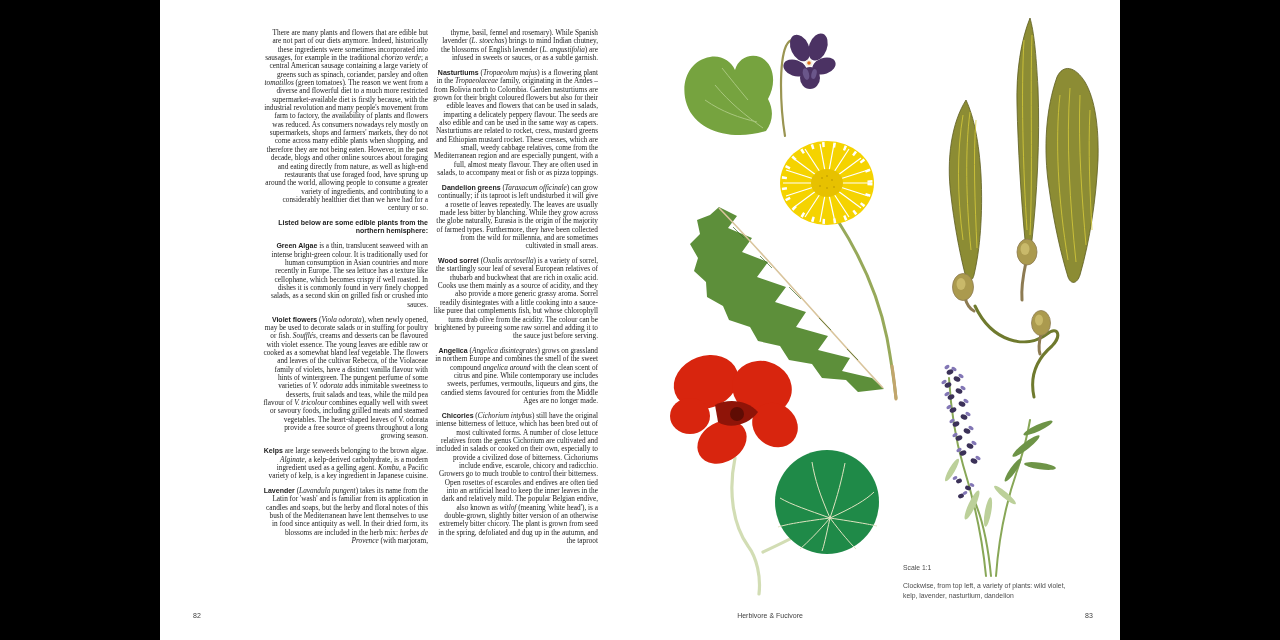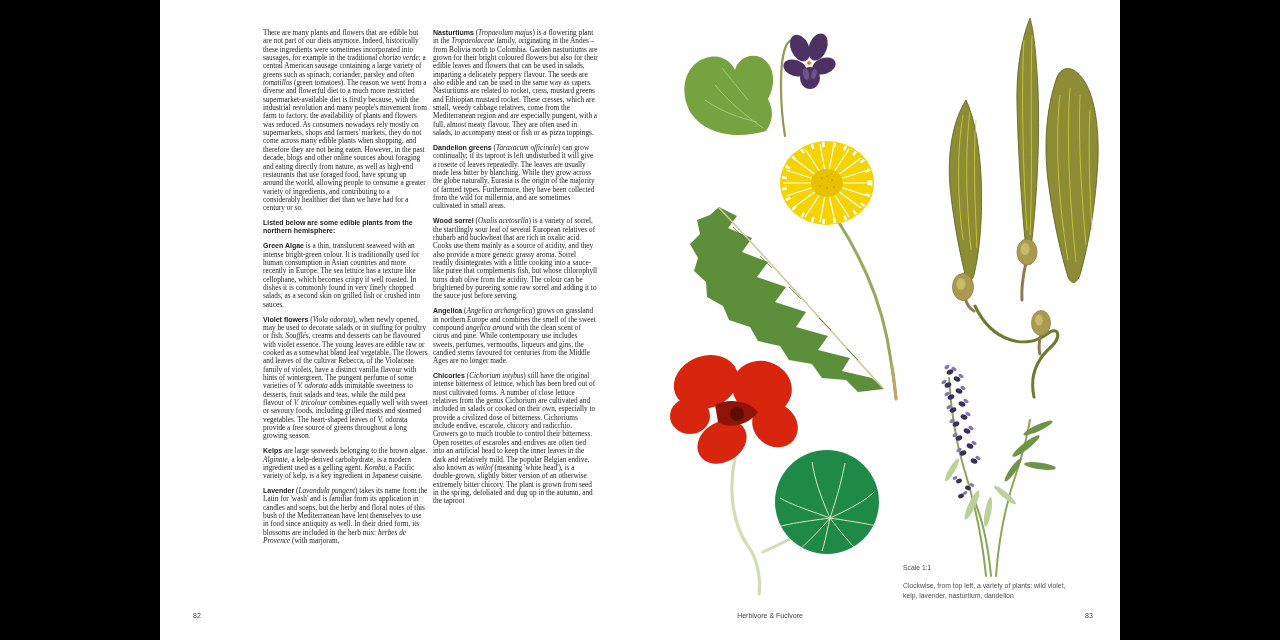--- a/index.html
+++ b/index.html
@@ -2,21 +2,21 @@
 <html><head>
 <meta charset="utf-8">
 <title>Herbivore &amp; Fucivore — Edible Plants Spread</title>
 <style>
   html,body{margin:0;padding:0;}
   body{width:1280px;height:640px;background:#000;position:relative;overflow:hidden;
        font-family:"Liberation Sans",sans-serif;}
   .spread{position:absolute;left:160px;top:0;width:960px;height:640px;background:#ffffff;}
   .col{position:absolute;top:29px;width:165px;
        font-family:"Liberation Serif",serif;font-size:7.3px;line-height:8.35px;
-       color:#1c1c1c;text-align:left;}
+       color:#1c1c1c;text-align:right;}
   .col p{margin:0 0 6.5px 0;}
   .col .heading,.col .lead{font-family:"Liberation Sans",sans-serif;font-weight:bold;font-size:7px;}
   #col1{left:103px;}
   #col2{left:273px;}
   .pagenum{position:absolute;top:612px;font-size:7px;color:#3f3f3f;}
   #pagenum-left{left:33px;}
   #pagenum-right{left:925px;}
   .running-title{position:absolute;top:612px;left:545px;width:130px;text-align:center;
        font-size:7px;color:#3f3f3f;}
   .scale-note{position:absolute;left:743px;top:564px;font-size:6.8px;color:#4d4d4d;}
@@ -31,24 +31,25 @@
 
   <div id="col1" class="col">
       <p>There are many plants and flowers that are edible but are not part of our diets anymore. Indeed, historically these ingredients were sometimes incorporated into sausages, for example in the traditional <i>chorizo verde</i>; a central American sausage containing a large variety of greens such as spinach, coriander, parsley and often <i>tomatillos</i> (green tomatoes). The reason we went from a diverse and flowerful diet to a much more restricted supermarket-available diet is firstly because, with the industrial revolution and many people's movement from farm to factory, the availability of plants and flowers was reduced. As consumers nowadays rely mostly on supermarkets, shops and farmers' markets, they do not come across many edible plants when shopping, and therefore they are not being eaten. However, in the past decade, blogs and other online sources about foraging and eating directly from nature, as well as high-end restaurants that use foraged food, have sprung up around the world, allowing people to consume a greater variety of ingredients, and contributing to a considerably healthier diet than we have had for a century or so.</p>
       <p class="heading">Listed below are some edible plants from the northern hemisphere:</p>
       <p><b class="lead">Green Algae</b> is a thin, translucent seaweed with an intense bright-green colour. It is traditionally used for human consumption in Asian countries and more recently in Europe. The sea lettuce has a texture like cellophane, which becomes crispy if well roasted. In dishes it is commonly found in very finely chopped salads, as a second skin on grilled fish or crushed into sauces.</p>
       <p><b class="lead">Violet flowers</b> (<i>Viola odorata</i>), when newly opened, may be used to decorate salads or in stuffing for poultry or fish. <i>Soufflés</i>, creams and desserts can be flavoured with violet essence. The young leaves are edible raw or cooked as a somewhat bland leaf vegetable. The flowers and leaves of the cultivar Rebecca, of the Violaceae family of violets, have a distinct vanilla flavour with hints of wintergreen. The pungent perfume of some varieties of <i>V. odorata</i> adds inimitable sweetness to desserts, fruit salads and teas, while the mild pea flavour of <i>V. tricolour</i> combines equally well with sweet or savoury foods, including grilled meats and steamed vegetables. The heart-shaped leaves of V. odorata provide a free source of greens throughout a long growing season.</p>
       <p><b class="lead">Kelps</b> are large seaweeds belonging to the brown algae. <i>Alginate</i>, a kelp-derived carbohydrate, is a modern ingredient used as a gelling agent. <i>Kombu</i>, a Pacific variety of kelp, is a key ingredient in Japanese cuisine.</p>
       <p><b class="lead">Lavender</b> (<i>Lavandula pungent</i>) takes its name from the Latin for 'wash' and is familiar from its application in candles and soaps, but the herby and floral notes of this bush of the Mediterranean have lent themselves to use in food since antiquity as well. In their dried form, its blossoms are included in the herb mix: <i>herbes de Provence</i> (with marjoram,</p>
     </div>
   <div id="col2" class="col">
+      <p>thyme, basil, fennel and rosemary). While Spanish lavender (<i>L. stoechas</i>) brings to mind Indian chutney, the blossoms of English lavender (<i>L. angustifolia</i>) are infused in sweets or sauces, or as a subtle garnish.</p>
       <p><b class="lead">Nasturtiums</b> (<i>Tropaeolum majus</i>) is a flowering plant in the <i>Tropaeolaceae</i> family, originating in the Andes – from Bolivia north to Colombia. Garden nasturtiums are grown for their bright coloured flowers but also for their edible leaves and flowers that can be used in salads, imparting a delicately peppery flavour. The seeds are also edible and can be used in the same way as capers. Nasturtiums are related to rocket, cress, mustard greens and Ethiopian mustard rocket. These cresses, which are small, weedy cabbage relatives, come from the Mediterranean region and are especially pungent, with a full, almost meaty flavour. They are often used in salads, to accompany meat or fish or as pizza toppings.</p>
       <p><b class="lead">Dandelion greens</b> (<i>Taraxacum officinale</i>) can grow continually; if its taproot is left undisturbed it will give a rosette of leaves repeatedly. The leaves are usually made less bitter by blanching. While they grow across the globe naturally, Eurasia is the origin of the majority of farmed types. Furthermore, they have been collected from the wild for millennia, and are sometimes cultivated in small areas.</p>
       <p><b class="lead">Wood sorrel</b> (<i>Oxalis acetosella</i>) is a variety of sorrel, the startlingly sour leaf of several European relatives of rhubarb and buckwheat that are rich in oxalic acid. Cooks use them mainly as a source of acidity, and they also provide a more generic grassy aroma. Sorrel readily disintegrates with a little cooking into a sauce-like puree that complements fish, but whose chlorophyll turns drab olive from the acidity. The colour can be brightened by pureeing some raw sorrel and adding it to the sauce just before serving.</p>
-      <p><b class="lead">Angelica</b> (<i>Angelica archangelica</i>) grows on grassland in northern Europe and combines the smell of the sweet compound <i>angelica around</i> with the clean scent of citrus and pine. While contemporary use includes sweets, perfumes, vermouths, liqueurs and gins, the candied stems favoured for centuries from the Middle Ages are no longer made.</p>
+      <p><b class="lead">Angelica</b> (<i>Angelica disintegrates</i>) grows on grassland in northern Europe and combines the smell of the sweet compound <i>angelica around</i> with the clean scent of citrus and pine. While contemporary use includes sweets, perfumes, vermouths, liqueurs and gins, the candied stems favoured for centuries from the Middle Ages are no longer made.</p>
       <p><b class="lead">Chicories</b> (<i>Cichorium intybus</i>) still have the original intense bitterness of lettuce, which has been bred out of most cultivated forms. A number of close lettuce relatives from the genus Cichorium are cultivated and included in salads or cooked on their own, especially to provide a civilized dose of bitterness. Cichoriums include endive, escarole, chicory and radicchio. Growers go to much trouble to control their bitterness. Open rosettes of escaroles and endives are often tied into an artificial head to keep the inner leaves in the dark and relatively mild. The popular Belgian endive, also known as <i>witlof</i> (meaning 'white head'), is a double-grown, slightly bitter version of an otherwise extremely bitter chicory. The plant is grown from seed in the spring, defoliated and dug up in the autumn, and the taproot</p>
     </div>
 
   <svg class="plate" viewBox="640 0 480 640" xmlns="http://www.w3.org/2000/svg">
 
     <g>
       <path d="M 785,136 C 780,105 779,62 786,46 C 790,37 799,38 804,46" fill="none" stroke-width="2.2" stroke-linecap="round" stroke="#9a9552"></path>
       <path d="M 766,131 C 735,141 697,133 687,105 C 679,82 690,60 710,57 C 721,55 731,61 735,70 C 738,59 749,53 760,57 C 774,63 777,83 768,99 C 774,110 773,122 766,131 Z" fill="#76a33f"></path>
       <path d="M 763,128 C 745,115 730,103 715,85 M 757,122 C 740,118 722,112 705,100 M 748,100 C 738,88 730,78 722,68" fill="none" stroke-width="1" stroke="#a9c77e"></path>
       <g fill="#4b3263">

